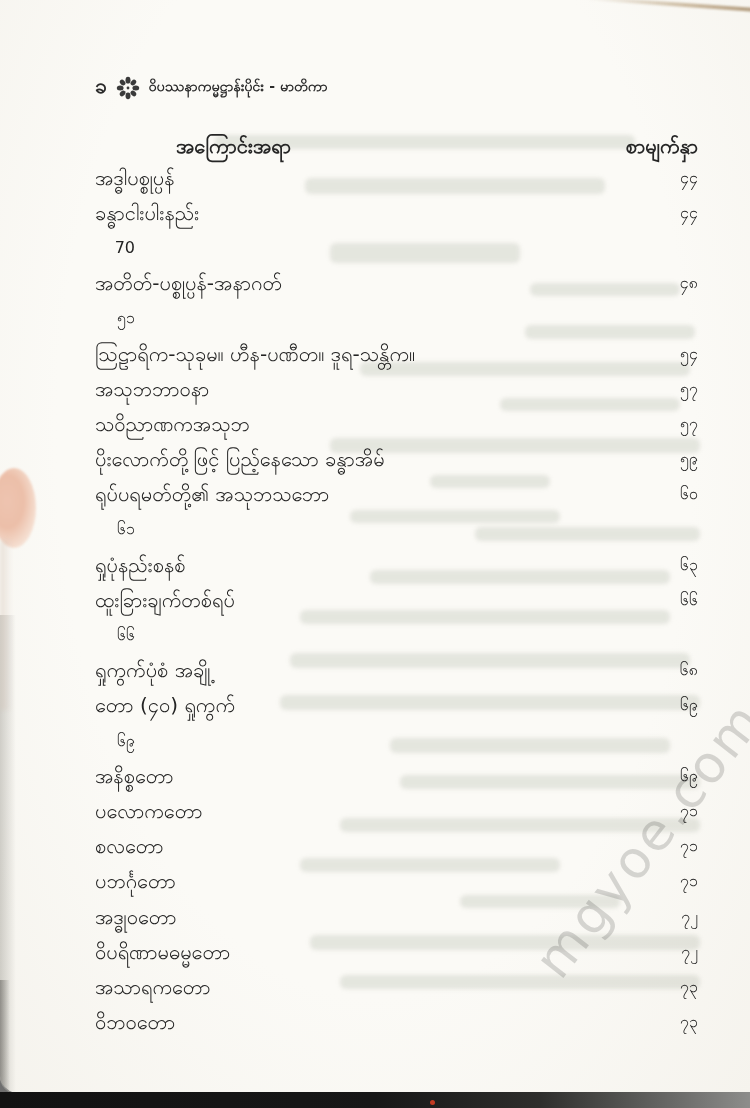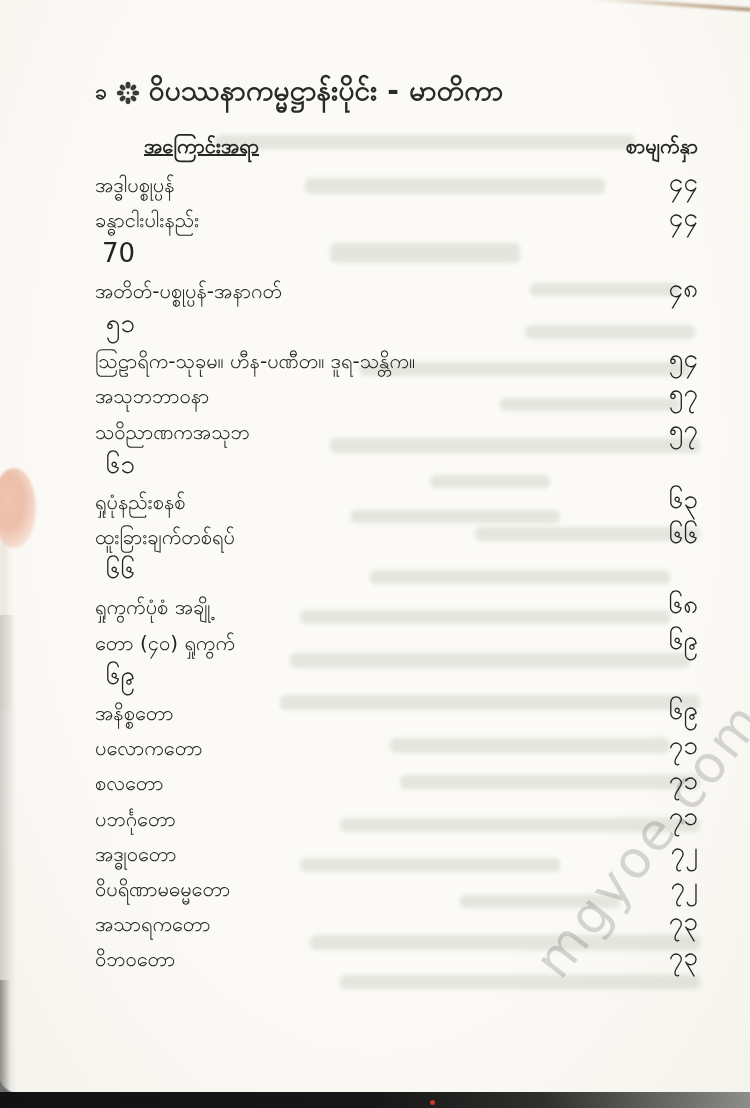--- a/index.html
+++ b/index.html
@@ -37,33 +37,33 @@
     background:linear-gradient(to right, rgba(170,140,100,0), rgba(168,138,96,.55) 60%, rgba(150,120,80,.7));
     transform:rotate(4deg);filter:blur(1px);}
   
   .bottom-dark{position:absolute;left:0;bottom:0;width:750px;height:16px;
     background:linear-gradient(to right,#121212 0%,#171717 50%,#2e2e2c 72%,#6a6a68 90%,#8d8d8b 100%);}
   .red-dot{position:absolute;left:430px;bottom:3px;width:5px;height:5px;border-radius:50%;background:#c23a22;}
 
   
   .hdr{position:absolute;left:95px;top:72px;display:flex;align-items:center;gap:9px;color:#2a2a2a;}
   .hdr .marker{font-size:21px;font-weight:bold;}
-  .hdr .title{font-size:28px;font-weight:bold;letter-spacing:.2px;}
+  .hdr .title{font-size:14px;font-weight:bold;letter-spacing:.2px;}
   .flower{width:24px;height:24px;display:block;}
 
   
   .cols{position:absolute;left:95px;right:52px;top:133px;display:flex;justify-content:space-between;
     font-weight:bold;color:#262626;font-size:20px;}
-  .cols .subject{margin-left:49px;text-decoration:underline;}
+  .cols .subject{margin-left:81px;}
 
   
   .toc{position:absolute;left:95px;right:52px;top:160px;}
-  .toc-row{height:35.2px;display:flex;justify-content:space-between;align-items:flex-end;
+  .toc-row{height:35.2px;display:flex;justify-content:space-between;align-items:center;
     color:#232323;font-size:20px;line-height:1;}
-  .toc-page{font-size:26px;color:#232323;min-width:40px;text-align:right;}
+  .toc-page{font-size:16px;color:#232323;min-width:40px;text-align:right;}
 
   
   .watermark{
     position:absolute;left:548px;top:940px;width:330px;height:64px;
     transform:rotate(-52deg);transform-origin:0 50%;
     font-size:52px;letter-spacing:3px;color:rgba(0,0,0,.15);white-space:nowrap;
   }
 </style>
 </head>
 <body>
@@ -142,20 +142,28 @@
       </div>
     <div class="toc-row">
         <span class="toc-title">အသုဘဘာဝနာ</span>
         <span class="toc-page">၅၇</span>
       </div>
     <div class="toc-row">
         <span class="toc-title">သဝိညာဏကအသုဘ</span>
         <span class="toc-page">၅၇</span>
       </div>
     <div class="toc-row">
+        <span class="toc-title">ပိုးလောက်တို့ဖြင့် ပြည့်နေသော ခန္ဓာအိမ်</span>
+        <span class="toc-page">၅၉</span>
+      </div>
+    <div class="toc-row">
+        <span class="toc-title">ရုပ်ပရမတ်တို့၏ အသုဘသဘော</span>
+        <span class="toc-page">၆၀</span>
+      </div>
+    <div class="toc-row">
         <span class="toc-page">၆၁</span>
       </div>
     <div class="toc-row">
         <span class="toc-title">ရှုပုံနည်းစနစ်</span>
         <span class="toc-page">၆၃</span>
       </div>
     <div class="toc-row">
         <span class="toc-title">ထူးခြားချက်တစ်ရပ်</span>
         <span class="toc-page">၆၆</span>
       </div>

